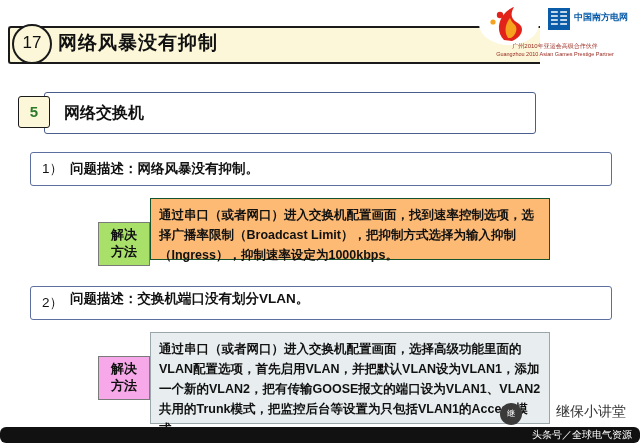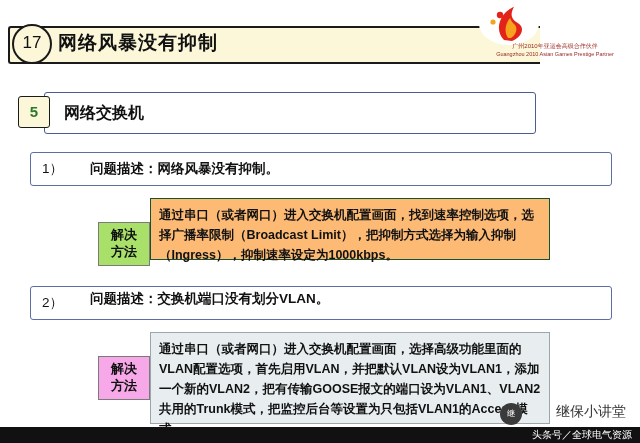--- a/index.html
+++ b/index.html
@@ -162,21 +162,20 @@
     border: 1.2px solid #5c6fa0;
     border-radius: 3px;
     background: #ffffff;
   }
   .q-text {
     position: absolute;
     left: 42px;
     font-size: 13.5px;
     color: #111;
     font-weight: bold;
-    margin-left: 20px;
   }
   .q-index {
     position: absolute;
     left: 42px;
     font-size: 13.5px;
     color: #111;
   }
 
   
   .ans-label {
@@ -262,40 +261,49 @@
     bottom: 0;
     width: 640px;
     height: 16px;
     background: #111;
     color: #fff;
     font-size: 10px;
     text-align: right;
     line-height: 16px;
     padding-right: 8px;
     box-sizing: border-box;
+    border-radius: 6px;
   }
 </style>
 </head>
 <body>
 
 <div class="slide-header">
   <div class="header-bar"></div>
   <div class="header-num">17</div>
   <div class="header-title">网络风暴没有抑制</div>
 </div>
 
 <div class="logo-area">
   <svg class="asiad-logo" viewBox="0 0 62 44">
     <ellipse cx="31" cy="22" rx="30" ry="21" fill="#ffffff"></ellipse>
     <path d="M26 38 C18 30 20 18 28 10 C30 8 33 6 36 5 C33 10 33 14 35 17 C37 20 41 21 43 24 C46 29 42 36 34 39 Z" fill="#e2231a"></path>
     <path d="M30 36 C26 30 27 22 32 16 C33 19 35 21 37 23 C40 27 38 33 33 36 Z" fill="#f6a21e"></path>
     <circle cx="22" cy="13" r="3.2" fill="#e2231a"></circle>
     <circle cx="15" cy="20" r="2.6" fill="#f6a21e"></circle>
   </svg>
 
+  <div class="csg-logo">
+    <svg class="csg-mark" viewBox="0 0 22 22">
+      <rect x="0" y="0" width="22" height="22" fill="#0a5ca8"></rect>
+      <path d="M3 4 h16 M3 8 h16 M3 12 h16 M3 16 h16" stroke="#ffffff" stroke-width="1.6"></path>
+      <path d="M11 2 v18" stroke="#0a5ca8" stroke-width="2.4"></path>
+    </svg>
+    <div class="csg-text">中国南方电网</div>
+  </div>
 
   <div class="logo-caption1">广州2010年亚运会高级合作伙伴</div>
   <div class="logo-caption2">Guangzhou 2010 Asian Games Prestige Partner</div>
 </div>
 
 <div class="section-box"></div>
 <div class="section-num">5</div>
 <div class="section-title">网络交换机</div>
 
 <div class="q-box" style="top:152px;"></div>

